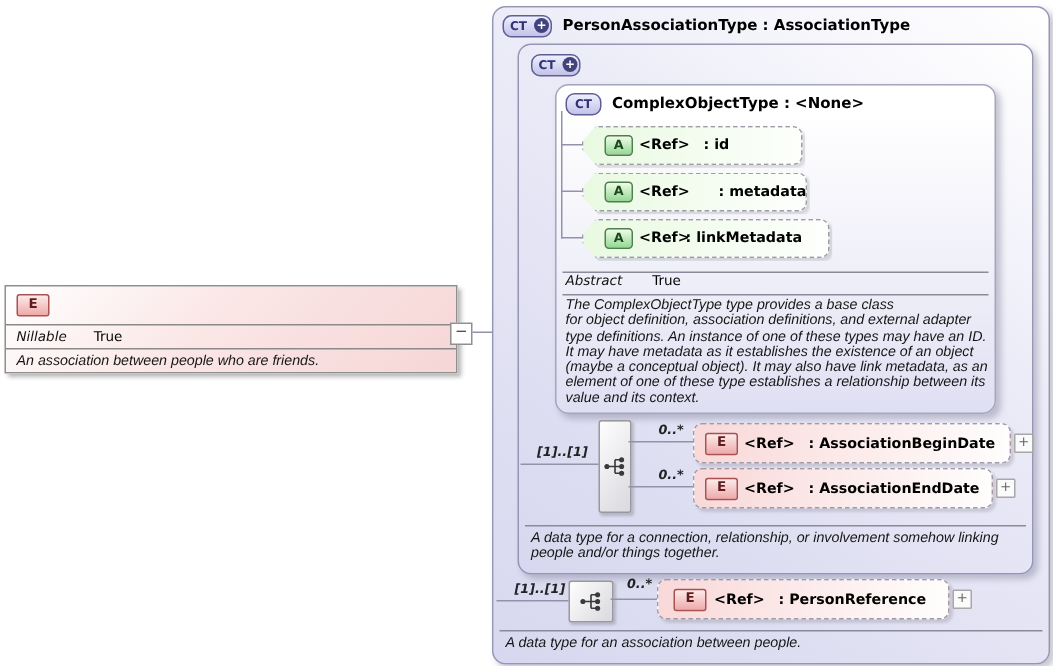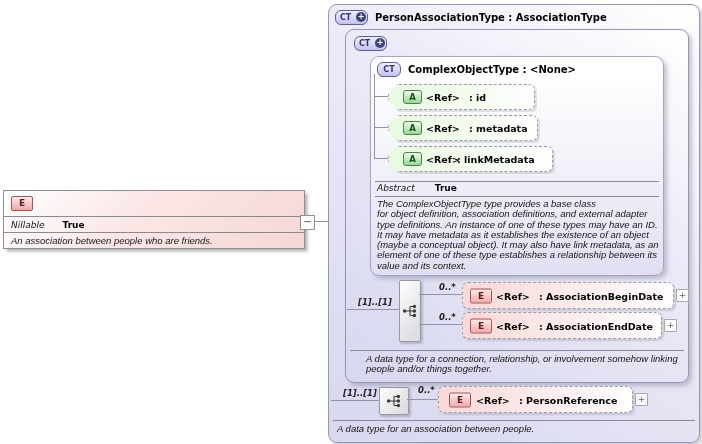--- a/index.html
+++ b/index.html
@@ -57,21 +57,21 @@
   .togglebox{position:absolute;width:13px;height:13px;border:1px solid #909090;background:#ffffff;
              color:#444;font-size:10px;line-height:11px;text-align:center;}
 
   
   .leftbox{position:absolute;left:3px;top:190px;width:300px;height:57px;border:1px solid #8f8f8f;
            background:linear-gradient(135deg,#ffffff 0%,#fbe6e6 45%,#f6d6d6 100%);
            box-shadow:2.5px 2.5px 3px rgba(0,0,0,.3);}
   .leftbox-hdr{display:flex;align-items:center;gap:8px;height:25px;padding-left:7px;}
   .leftbox-row{display:flex;align-items:center;gap:18px;height:15px;border-top:1px solid #8a8a8a;padding-left:7px;}
   .facet{font-style:italic;font-size:9px;color:#111;}
-  .facet-val{font-weight:bold;font-size:9px;color:#000;text-align:center;}
+  .facet-val{font-weight:normal;font-size:9px;color:#000;text-align:center;}
   .leftbox-desc{border-top:1px solid #8a8a8a;padding:2px 0 0 7px;}
 </style>
 </head>
 <body>
 
 <div class="stage">
 
   <div class="hline" style="left:313px;top:221px;width:15px;"></div>
 
   <div class="leftbox">
@@ -119,21 +119,21 @@
         <div class="hline" style="left:3px;top:101px;width:15px;"></div>
 
         <div class="refbox green" style="left:17px;top:27px;width:145px;height:24px;">
           <span class="rb-badge badge-a" style="left:14px;">A</span>
           <span class="rb-ref" style="left:37px;">&lt;Ref&gt;</span>
           <span class="rb-name" style="left:80px;">: id</span>
         </div>
         <div class="refbox green" style="left:17px;top:58px;width:148px;height:24px;">
           <span class="rb-badge badge-a" style="left:14px;">A</span>
           <span class="rb-ref" style="left:37px;">&lt;Ref&gt;</span>
-          <span class="rb-name" style="left:80px;">: metadata</span>
+          <span class="rb-name" style="left:90px;">: metadata</span>
         </div>
         <div class="refbox green" style="left:17px;top:89px;width:163px;height:24px;">
           <span class="rb-badge badge-a" style="left:14px;">A</span>
           <span class="rb-ref" style="left:37px;">&lt;Ref&gt;</span>
           <span class="rb-name" style="left:68px;">: linkMetadata</span>
         </div>
 
         <div class="sep" style="left:4px;top:124px;width:284px;"></div>
         <div style="position:absolute;left:6px;top:126px;display:flex;gap:20px;align-items:center;">
           <span class="facet">Abstract</span>
@@ -176,21 +176,21 @@
       <div class="hline" style="left:73px;top:294px;width:43px;"></div>
       <div class="card" style="left:93px;top:282px;">0..*</div>
       <div class="refbox pink" style="left:116px;top:282px;width:198px;height:25px;">
         <span class="rb-badge badge-e" style="left:7px;">E</span>
         <span class="rb-ref" style="left:33px;">&lt;Ref&gt;</span>
         <span class="rb-name" style="left:76px;">: AssociationEndDate</span>
       </div>
       <div class="plusbox" style="left:318px;top:289px;">+</div>
 
       <div class="sep" style="left:4px;top:320px;width:334px;"></div>
-      <div class="annot-block annot" style="left:8px;top:324px;margin-left:12px;">
+      <div class="annot-block annot" style="left:8px;top:324px;">
         <div>A data type for a connection, relationship, or involvement somehow linking</div>
         <div>people and/or things together.</div>
       </div>
     </div>
 
     <div class="card" style="left:14px;top:383px;">[1]..[1]</div>
     <div class="hline" style="left:2px;top:395px;width:48px;"></div>
     <div class="seqbox" style="left:50px;top:382px;width:28px;height:26px;">
       <svg width="16" height="16" viewBox="0 0 16 16">
         <path d="M3 8 H8 M8 3.5 V12.5 M8 3.5 H12 M8 8 H12 M8 12.5 H12" stroke="#3a3a3a" stroke-width="1.1" fill="none"></path>

